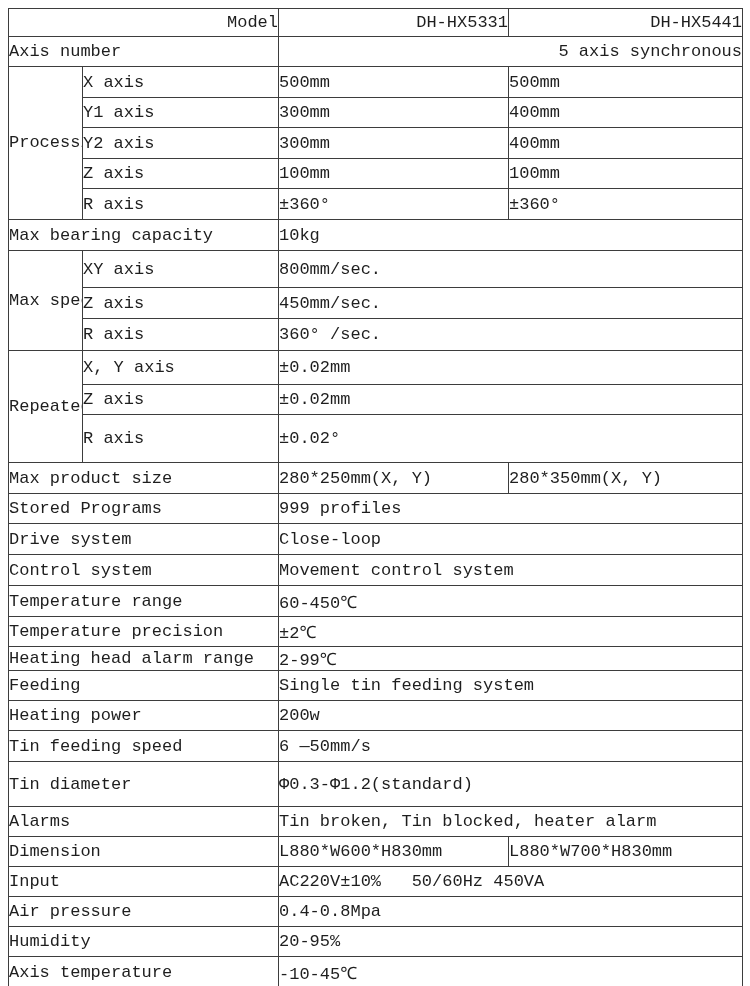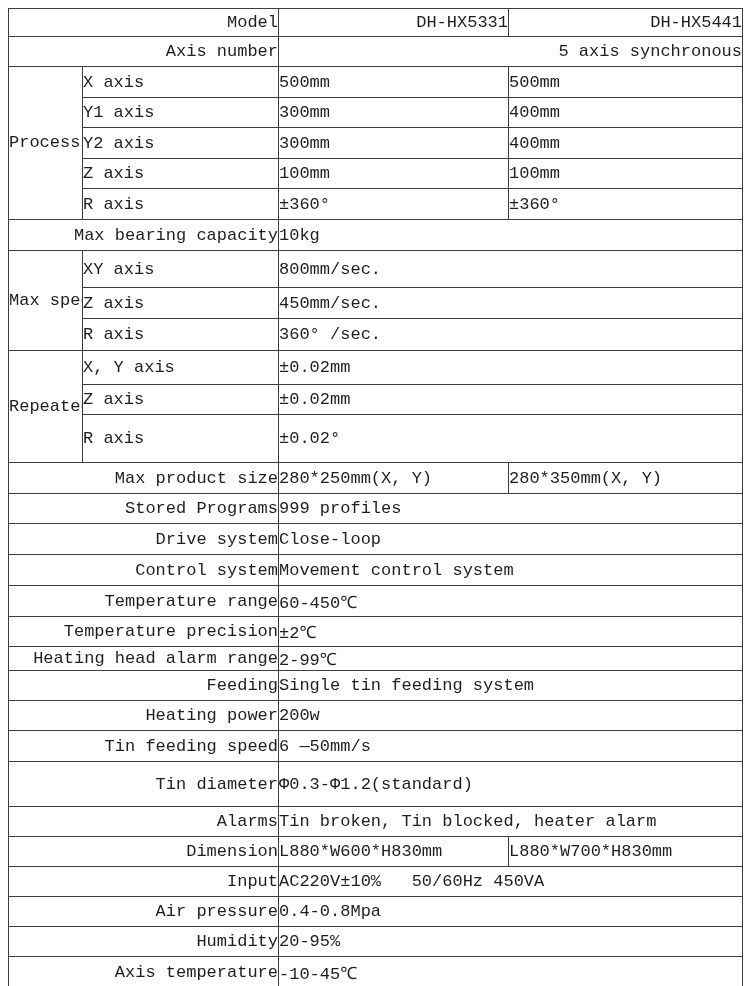--- a/index.html
+++ b/index.html
@@ -20,21 +20,21 @@
   }
   table.spec td {
     border: 1.6px solid #3d3d3d;
     font-size: 17px;
     vertical-align: middle;
     padding: 0;
     overflow: hidden;
     white-space: pre;
   }
   .center { text-align: right; }
-  .lbl  { padding-left: 19px; text-align: right; }
+  .lbl  { padding-left: 19px; }
   .sub  { padding-left: 19px; }
   .val  { padding-left: 35px; }
   .val2 { padding-left: 37px; }
   .grp  {
     padding-left: 5px;
     padding-right: 3px;
     word-break: break-all;
     white-space: normal;
     line-height: 26px;
   }

